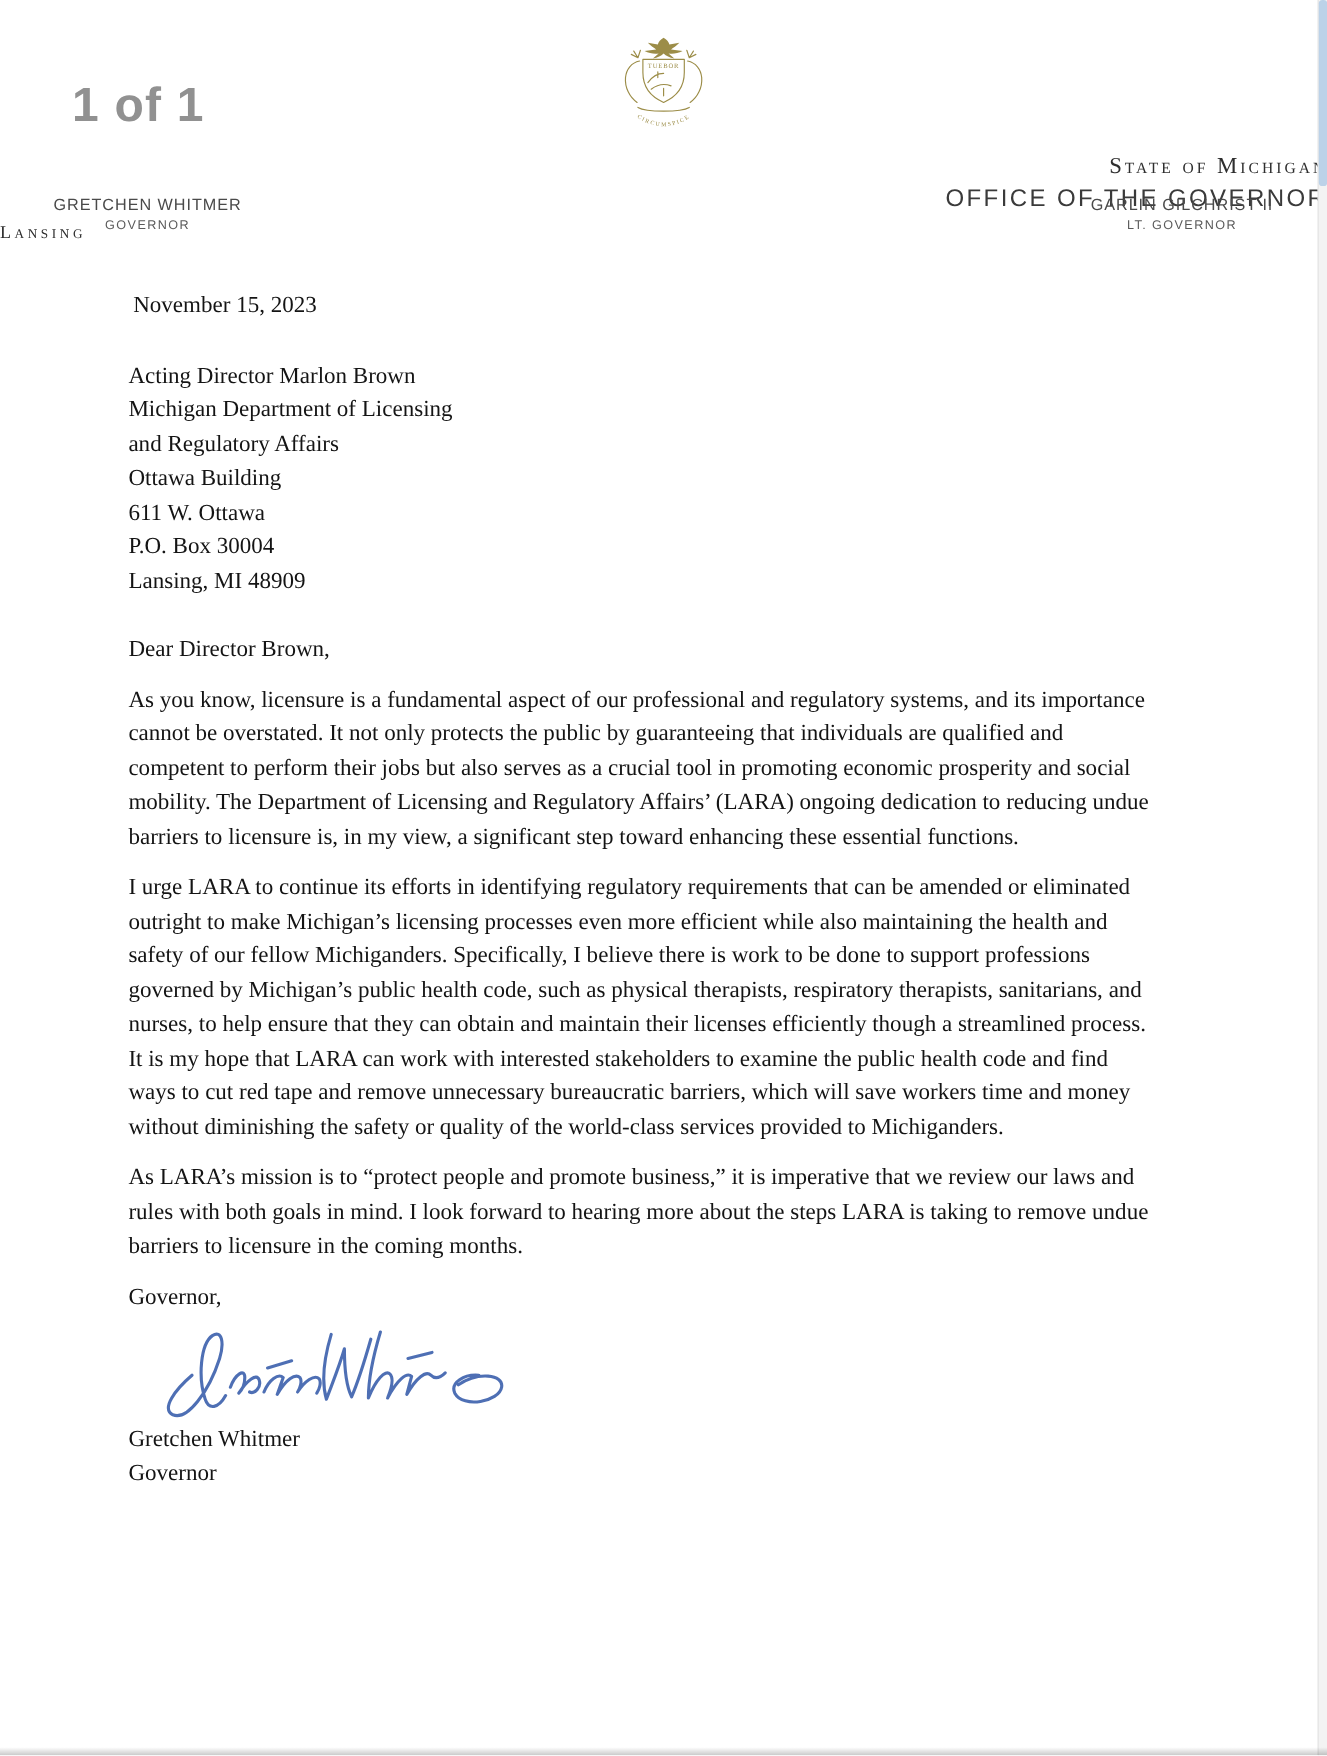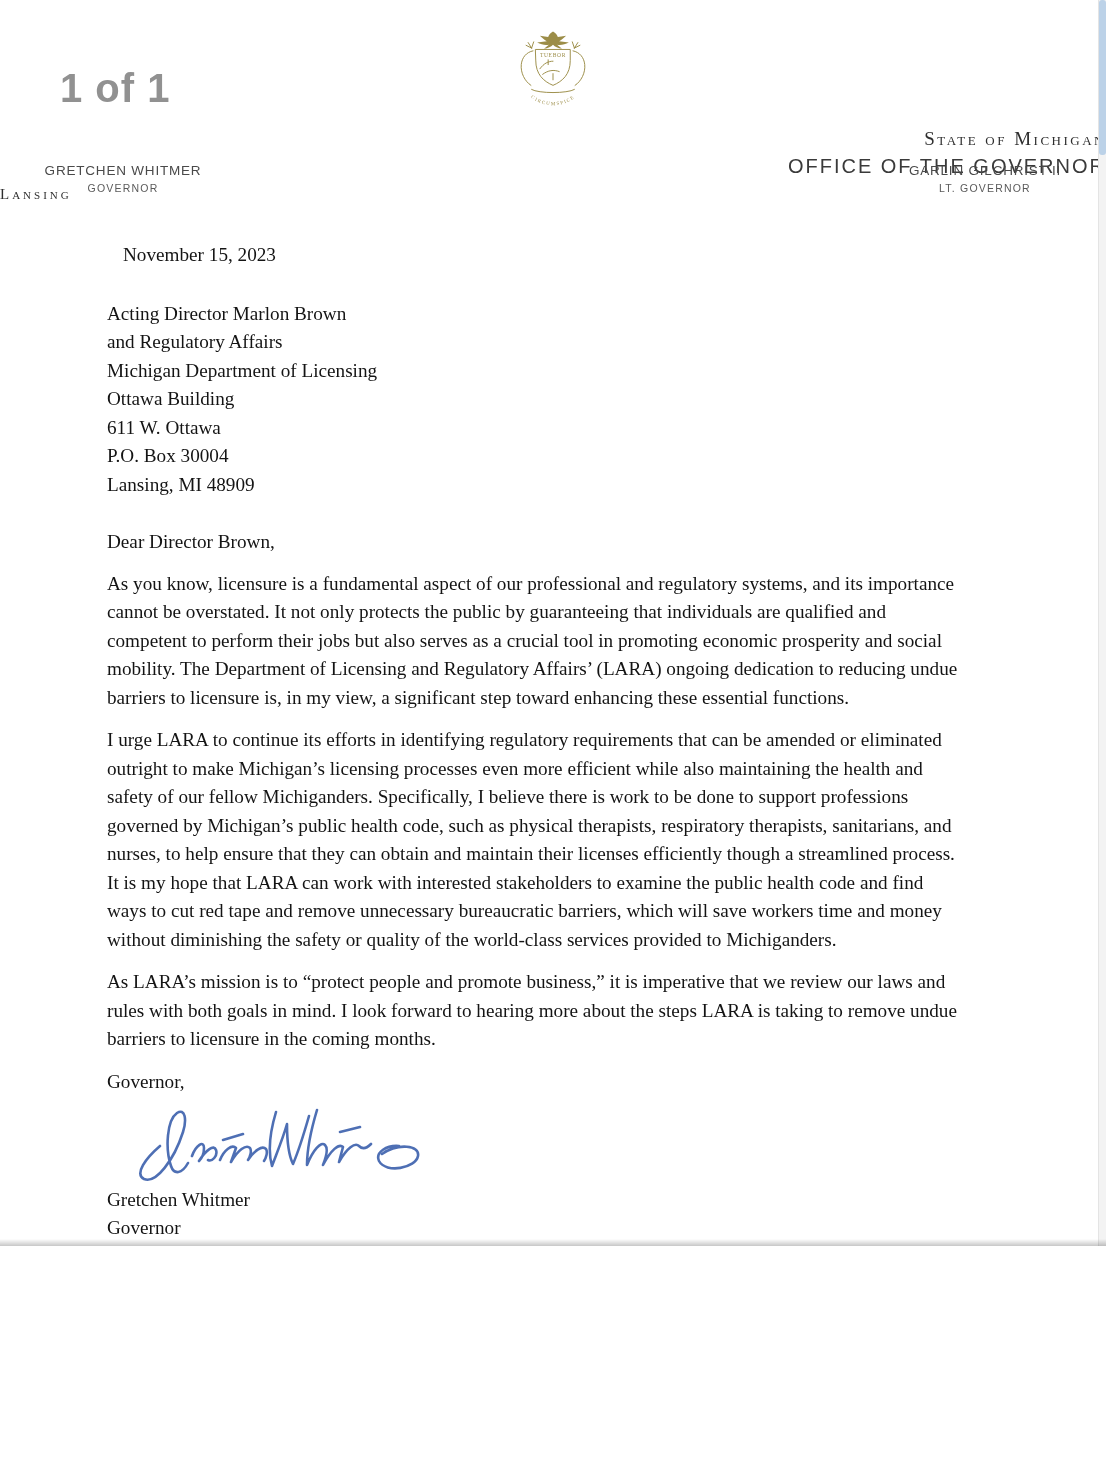--- a/index.html
+++ b/index.html
@@ -1,19 +1,19 @@
 <!DOCTYPE html>
 <html style="--seal-gold: #9c8d48; --signature-ink: #3f63ae; --page-indicator: #919191;"><head>
 <meta charset="utf-8">
 <style>
   html, body { margin: 0; padding: 0; background: #ffffff; }
   .page {
     position: relative;
     width: 1106px;
-    height: 1246px;
+    height: 1463px;
     background: #ffffff;
     overflow: hidden;
     font-family: "Liberation Sans", sans-serif;
     color: #161616;
     text-decoration: underline;
   }
 
   
   .page-indicator {
     position: absolute;
@@ -71,21 +71,21 @@
   .letter {
     position: absolute;
     top: 241px;
     left: 107px;
     width: 858px;
     font-family: "Liberation Serif", serif;
     font-size: 19.2px;
     line-height: 28.5px;
     color: #141414;
   }
-  .date { margin: 0 0 30px 16px; }
+  .date { margin: 0 0 30px 4px; }
   .recipient { margin: 0 0 29px 0; }
   .salutation { margin: 0 0 13px 0; }
   .para { margin: 0 0 14px 0; }
   .closing { margin: 4px 0 2px 0; }
   .signature { height: 88px; color: var(--signature-ink, #3f63ae); line-height: 0; margin-left: 2px; }
   .signer-name, .signer-title { line-height: 28px; }
 
   
   .scrollbar {
     position: absolute;
@@ -154,22 +154,22 @@
   <div class="official official-right">
     <div class="official-name">GARLIN GILCHRIST II</div>
     <div class="official-title">LT. GOVERNOR</div>
   </div>
 
   <div class="letter">
     <p class="date">November 15, 2023</p>
 
     <div class="recipient">
       <div>Acting Director Marlon Brown</div>
+      <div>Michigan Department of Licensing</div>
       <div>and Regulatory Affairs</div>
-      <div>Michigan Department of Licensing</div>
       <div>Ottawa Building</div>
       <div>611 W. Ottawa</div>
       <div>P.O. Box 30004</div>
       <div>Lansing, MI 48909</div>
     </div>
 
     <p class="salutation">Dear Director Brown,</p>
 
     <p class="para">As you know, licensure is a fundamental aspect of our professional and regulatory systems, and its importance cannot be overstated. It not only protects the public by guaranteeing that individuals are qualified and competent to perform their jobs but also serves as a crucial tool in promoting economic prosperity and social mobility. The Department of Licensing and Regulatory Affairs’ (LARA) ongoing dedication to reducing undue barriers to licensure is, in my view, a significant step toward enhancing these essential functions.</p>
     <p class="para">I urge LARA to continue its efforts in identifying regulatory requirements that can be amended or eliminated outright to make Michigan’s licensing processes even more efficient while also maintaining the health and safety of our fellow Michiganders. Specifically, I believe there is work to be done to support professions governed by Michigan’s public health code, such as physical therapists, respiratory therapists, sanitarians, and nurses, to help ensure that they can obtain and maintain their licenses efficiently though a streamlined process. It is my hope that LARA can work with interested stakeholders to examine the public health code and find ways to cut red tape and remove unnecessary bureaucratic barriers, which will save workers time and money without diminishing the safety or quality of the world-class services provided to Michiganders.</p>

